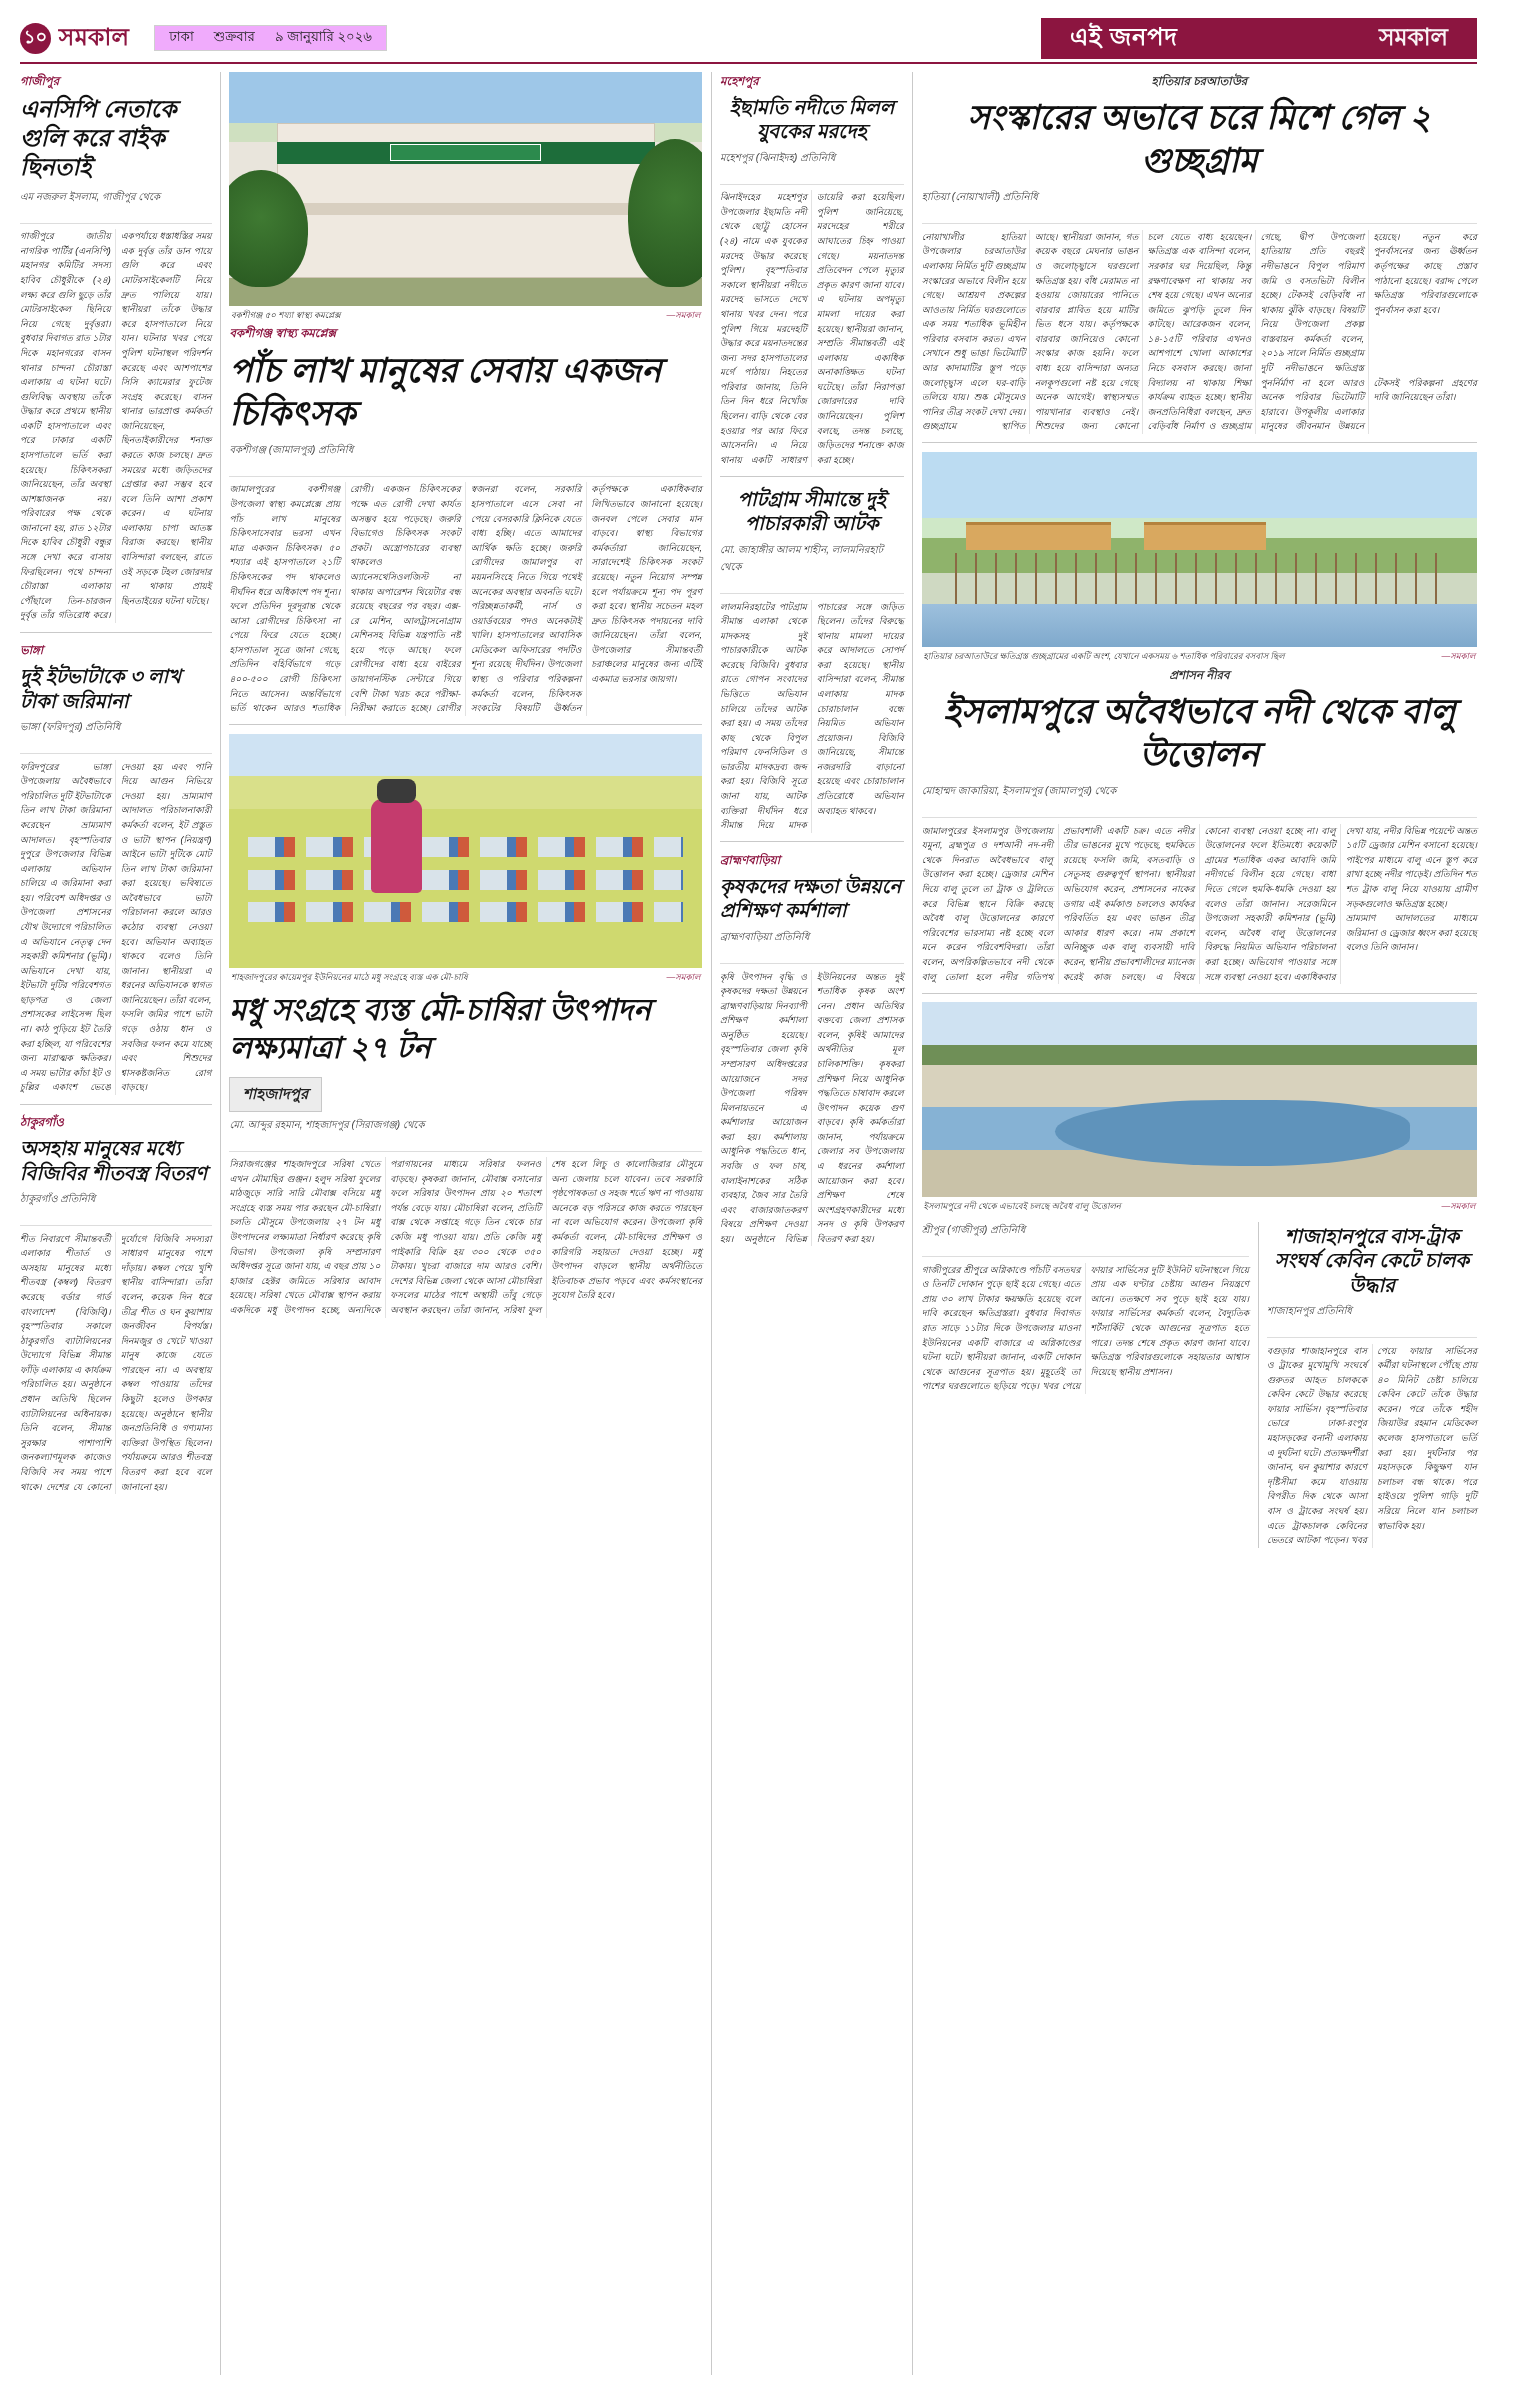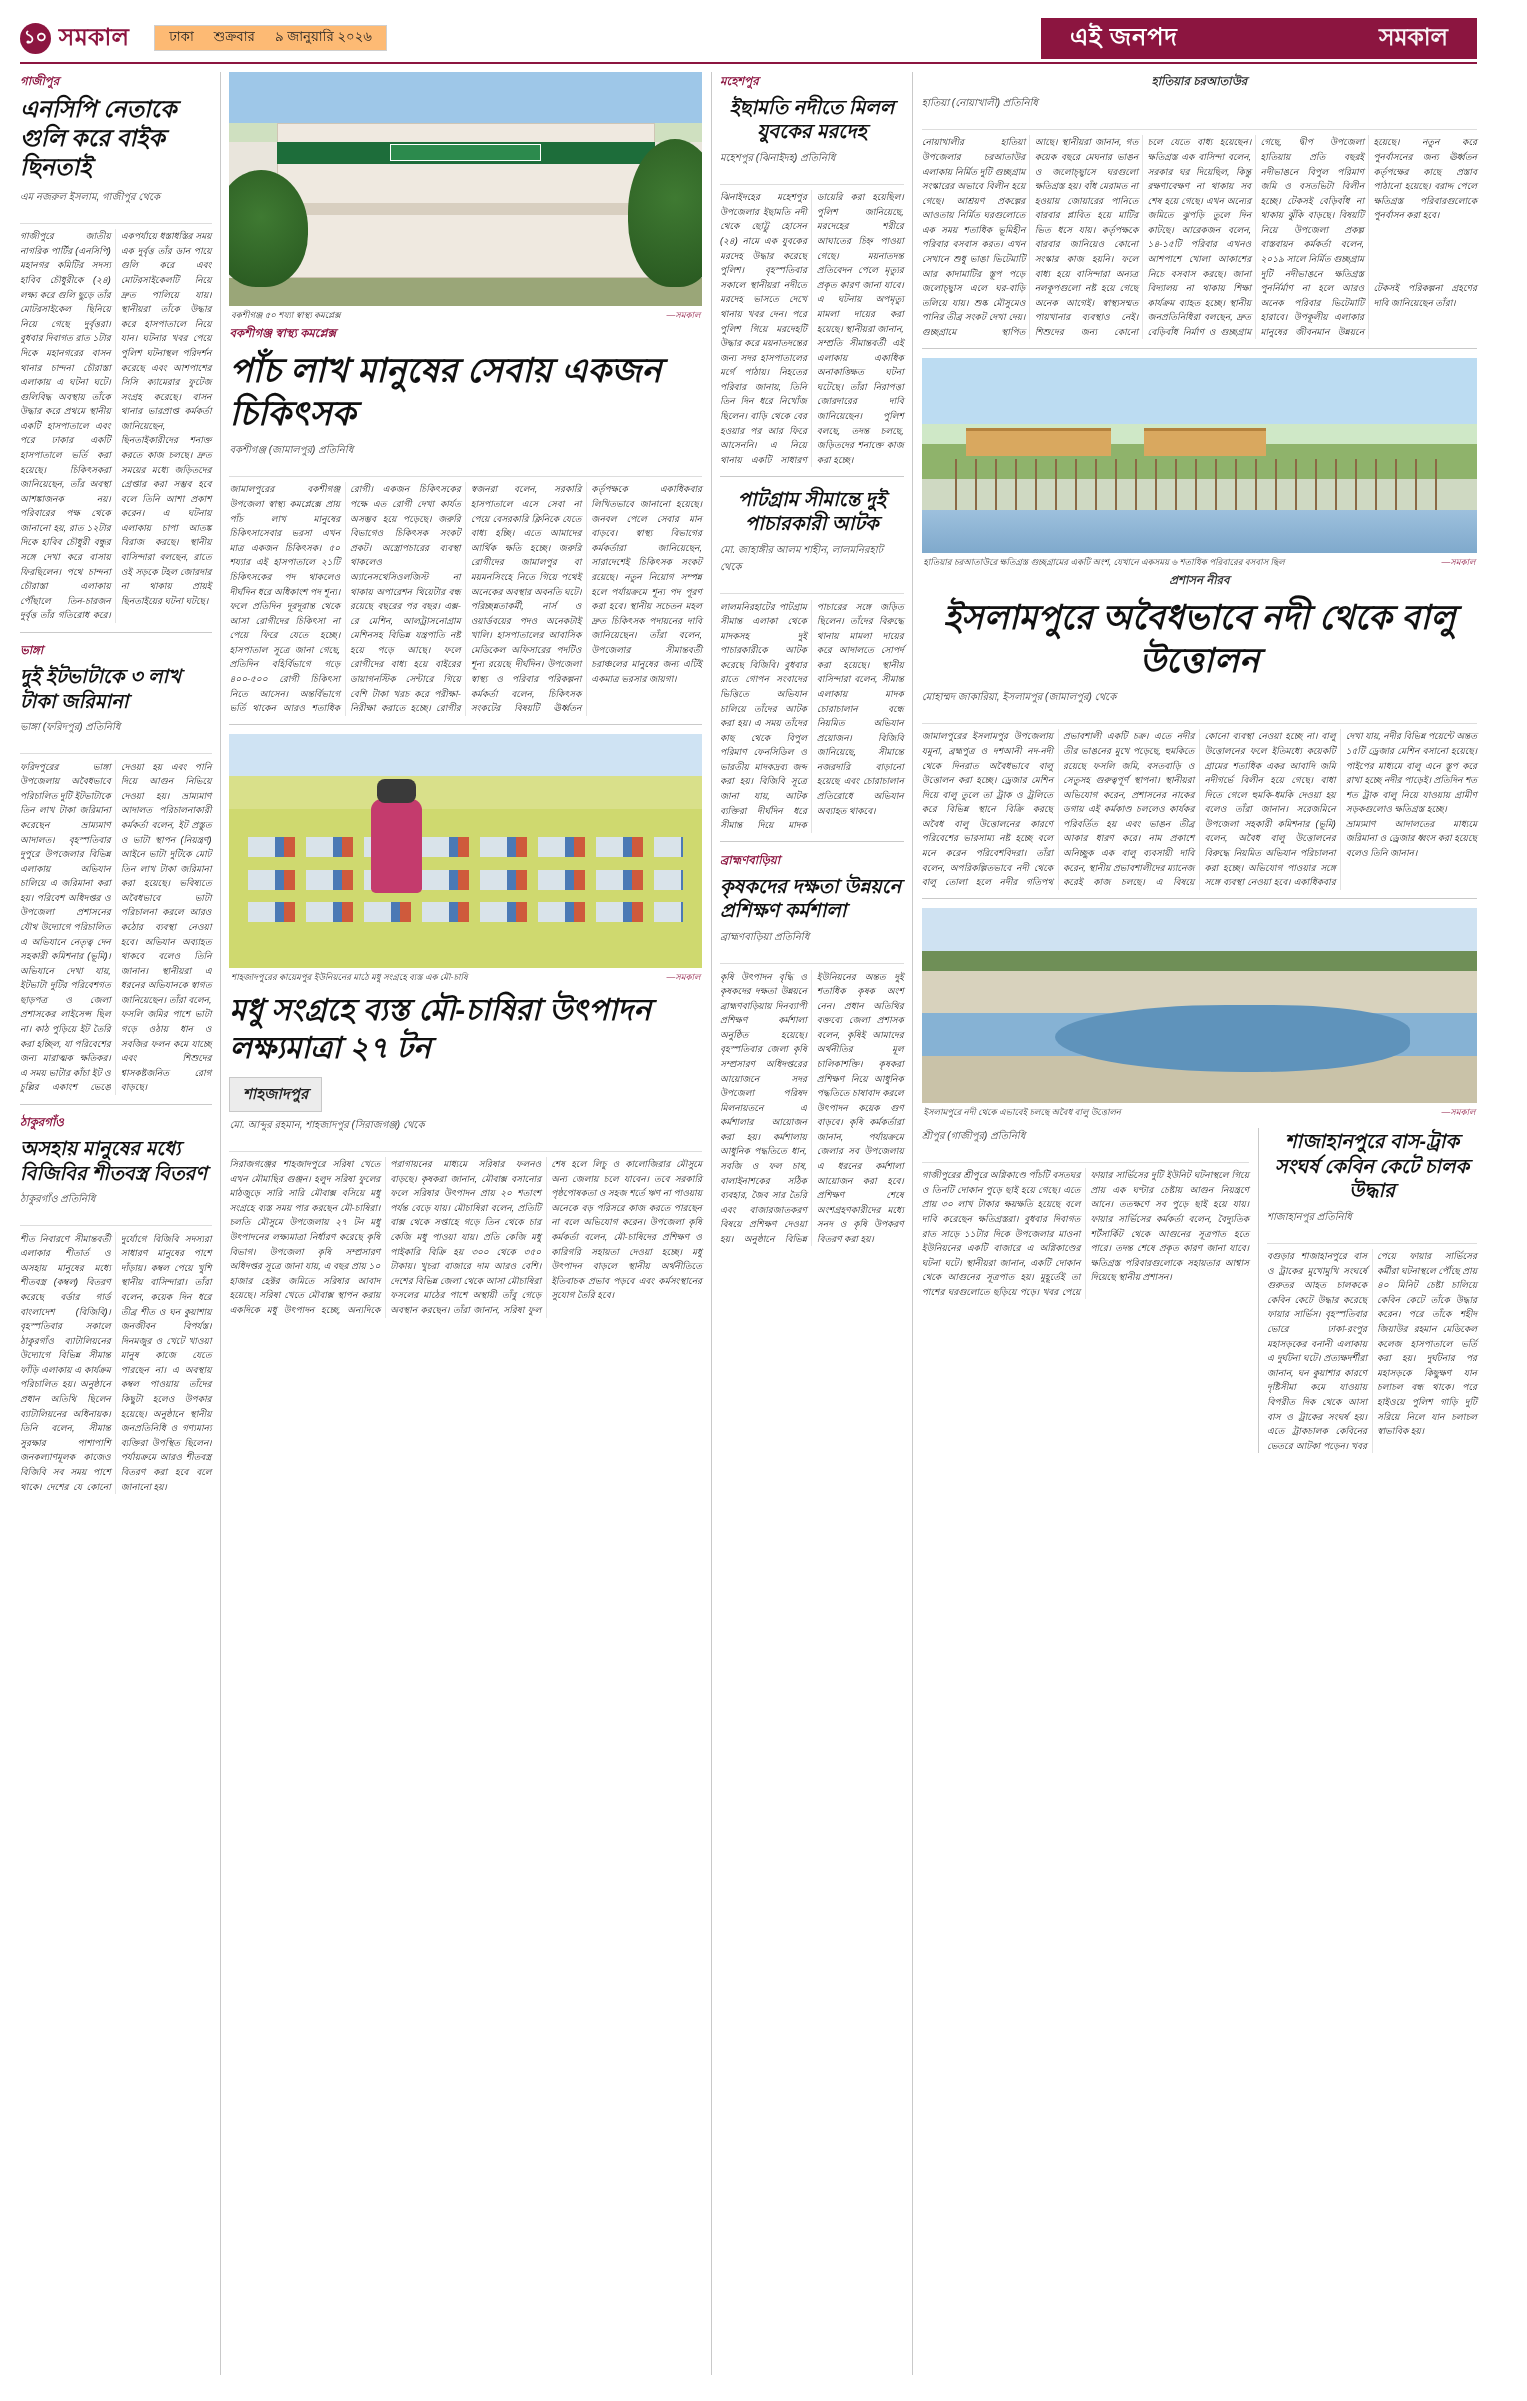--- a/index.html
+++ b/index.html
@@ -16,21 +16,21 @@
   
   .masthead { display:flex; align-items:stretch; height:50px; border-bottom:2.3px solid #8c1540; }
   .mh-left { display:flex; align-items:center; gap:7.8px; flex:0 0 auto; }
   .pagenum {
     width:31px; height:31px; border-radius:50%; background:#8c1540; color:#fff;
     display:flex; align-items:center; justify-content:center;
     font-size:18px; font-weight:bold;
   }
   .mh-logo { font-size:23.4px; font-weight:bold; color:#8c1540; letter-spacing:0.4px; }
   .mh-date {
-    margin-left:17px; background:#fdba74; border:0.8px solid #cfcfcf;
+    margin-left:17px; background:#f0abfc; border:0.8px solid #cfcfcf;
     padding:3.9px 14px; font-size:13.3px; color:#222; display:flex; align-items:center; gap:20px;
     height:26.5px; align-self:center;
   }
   .mh-spacer { flex:1 1 auto; }
   .mh-right {
     flex:0 0 436px; background:#8c1540; color:#fff;
     display:flex; align-items:center; justify-content:space-between;
     padding:0 29px; align-self:center; height:41px;
   }
   .mh-section { font-size:24px; font-weight:bold; letter-spacing:0.8px; }
@@ -238,20 +238,21 @@
       </div>
 
     </div>
 
     <div class="vrule"></div>
 
     <div class="colwrap c4">
 
       <div>
         <div class="kicker plain center">হাতিয়ার চরআতাউর</div>
+        <h1 class="bighead center">সংস্কারের অভাবে চরে মিশে গেল ২ গুচ্ছগ্রাম</h1>
         <div class="byline">হাতিয়া (নোয়াখালী) প্রতিনিধি</div>
         <div class="body cols5">নোয়াখালীর হাতিয়া উপজেলার চরআতাউর এলাকায় নির্মিত দুটি গুচ্ছগ্রাম সংস্কারের অভাবে বিলীন হয়ে গেছে। আশ্রয়ণ প্রকল্পের আওতায় নির্মিত ঘরগুলোতে এক সময় শতাধিক ভূমিহীন পরিবার বসবাস করত। এখন সেখানে শুধু ভাঙা ভিটেমাটি আর কাদামাটির স্তূপ পড়ে আছে। স্থানীয়রা জানান, গত কয়েক বছরে মেঘনার ভাঙন ও জলোচ্ছ্বাসে ঘরগুলো ক্ষতিগ্রস্ত হয়। বাঁধ মেরামত না হওয়ায় জোয়ারের পানিতে বারবার প্লাবিত হয়ে মাটির ভিত ধসে যায়। কর্তৃপক্ষকে বারবার জানিয়েও কোনো সংস্কার কাজ হয়নি। ফলে বাধ্য হয়ে বাসিন্দারা অন্যত্র চলে যেতে বাধ্য হয়েছেন। ক্ষতিগ্রস্ত এক বাসিন্দা বলেন, সরকার ঘর দিয়েছিল, কিন্তু রক্ষণাবেক্ষণ না থাকায় সব শেষ হয়ে গেছে। এখন অন্যের জমিতে ঝুপড়ি তুলে দিন কাটছে। আরেকজন বলেন, ১৪-১৫টি পরিবার এখনও আশপাশে খোলা আকাশের নিচে বসবাস করছে। জানা গেছে, দ্বীপ উপজেলা হাতিয়ায় প্রতি বছরই নদীভাঙনে বিপুল পরিমাণ জমি ও বসতভিটা বিলীন হচ্ছে। টেকসই বেড়িবাঁধ না থাকায় ঝুঁকি বাড়ছে। বিষয়টি নিয়ে উপজেলা প্রকল্প বাস্তবায়ন কর্মকর্তা বলেন, ২০১৯ সালে নির্মিত গুচ্ছগ্রাম দুটি নদীভাঙনে ক্ষতিগ্রস্ত হয়েছে। নতুন করে পুনর্বাসনের জন্য ঊর্ধ্বতন কর্তৃপক্ষের কাছে প্রস্তাব পাঠানো হয়েছে। বরাদ্দ পেলে ক্ষতিগ্রস্ত পরিবারগুলোকে পুনর্বাসন করা হবে।</div>
         <div class="body cols5">জলোচ্ছ্বাস এলে ঘর-বাড়ি তলিয়ে যায়। শুষ্ক মৌসুমেও পানির তীব্র সংকট দেখা দেয়। গুচ্ছগ্রামে স্থাপিত নলকূপগুলো নষ্ট হয়ে গেছে অনেক আগেই। স্বাস্থ্যসম্মত পায়খানার ব্যবস্থাও নেই। শিশুদের জন্য কোনো বিদ্যালয় না থাকায় শিক্ষা কার্যক্রম ব্যাহত হচ্ছে। স্থানীয় জনপ্রতিনিধিরা বলছেন, দ্রুত বেড়িবাঁধ নির্মাণ ও গুচ্ছগ্রাম পুনর্নির্মাণ না হলে আরও অনেক পরিবার ভিটেমাটি হারাবে। উপকূলীয় এলাকার মানুষের জীবনমান উন্নয়নে টেকসই পরিকল্পনা গ্রহণের দাবি জানিয়েছেন তাঁরা।</div>
       </div>
 
       <hr class="hr">
 
       <div class="photo ph-river">
         <div class="tent" style="left:8%;width:26%;"></div>
         <div class="tent" style="left:40%;width:22%;"></div>

